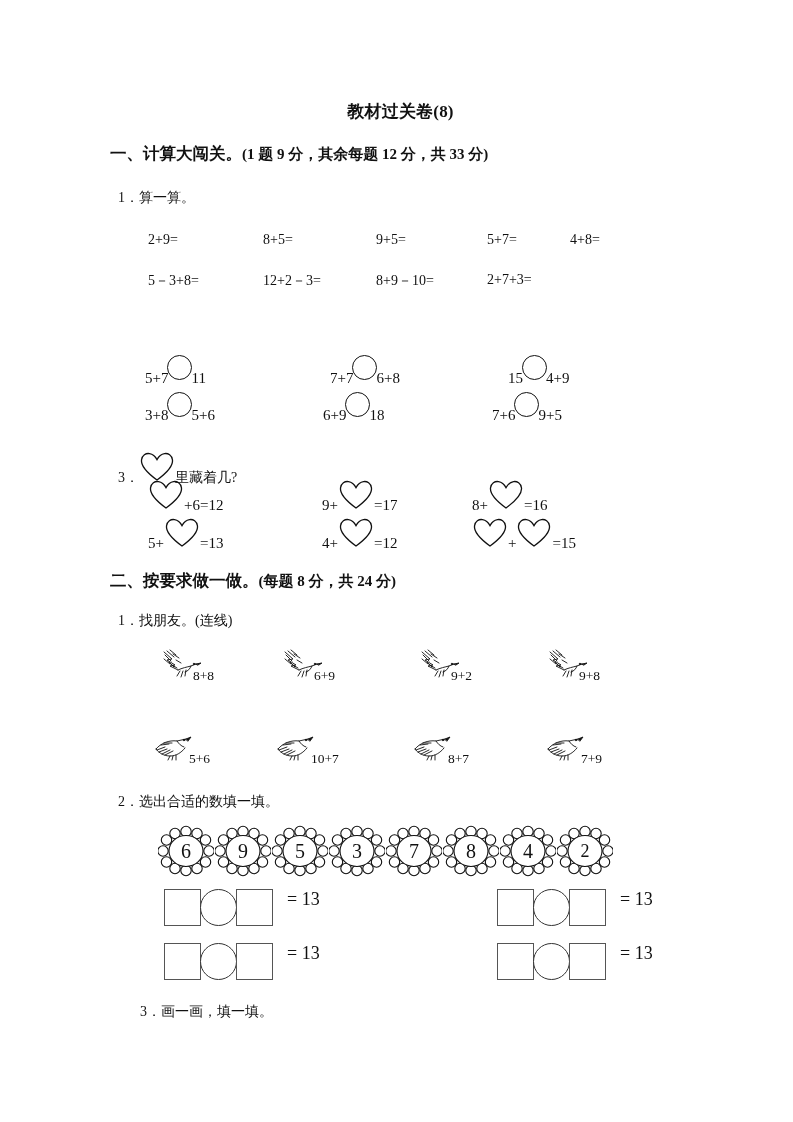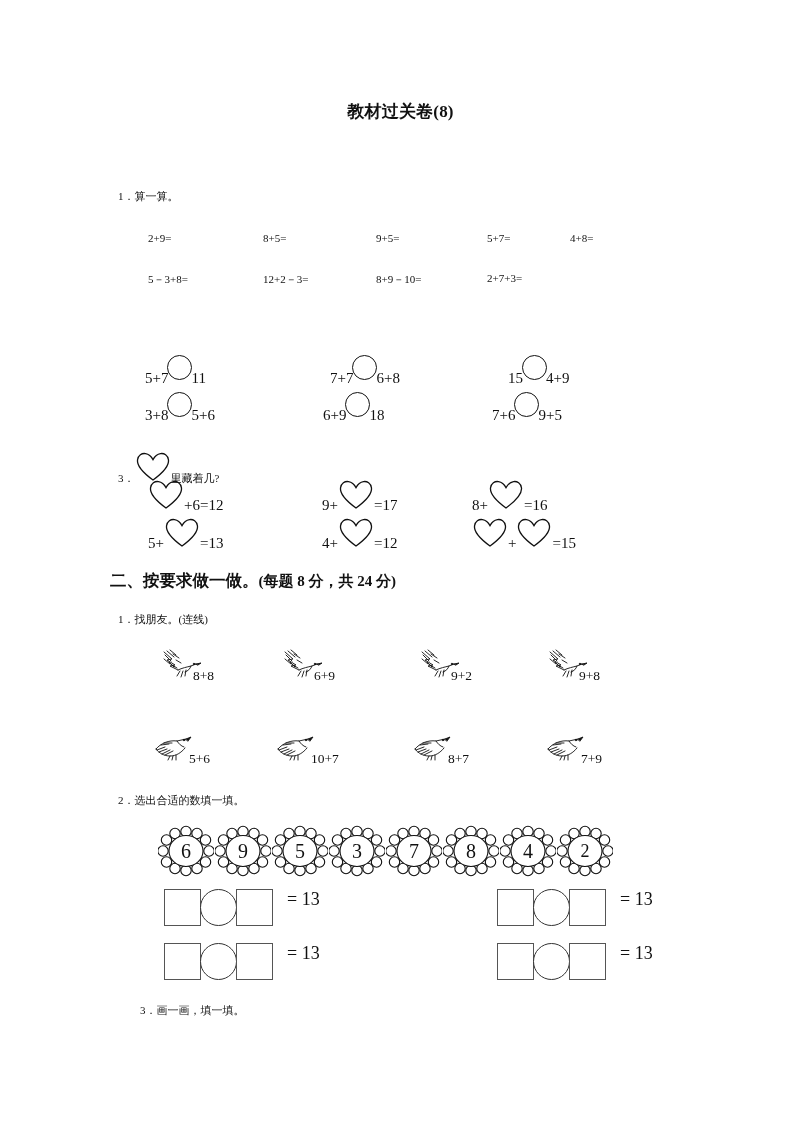--- a/index.html
+++ b/index.html
@@ -34,30 +34,30 @@
   .section-head {
     position: absolute;
     left: 110px;
     font-size: 16.5px;
     font-weight: bold;
     white-space: nowrap;
   }
   .section-head .pts { font-size: 15px; }
   .q-head {
     position: absolute;
-    font-size: 11px;
+    font-size: 14px;
     white-space: nowrap;
   }
   .row-line {
     position: absolute;
     font-size: 15px;
     white-space: nowrap;
   }
   
-  .abs { position: absolute; white-space: nowrap; font-size: 11px; }
+  .abs { position: absolute; white-space: nowrap; font-size: 14px; }
 
   
   .cmp-circle {
     display: inline-block;
     width: 23px;
     height: 23px;
     border: 1.3px solid #111;
     border-radius: 50%;
     vertical-align: -2px;
     margin: 0 -1px;
@@ -140,20 +140,23 @@
     white-space: nowrap;
   }
 </style>
 </head>
 <body>
 
 <div class="page">
 
   <div class="doc-title">教材过关卷(8)</div>
 
+  <div class="section-head" style="top:143px;">
+    <span>一、计算大闯关。</span><span class="pts">(1 题 9 分，其余每题 12 分，共 33 分)</span>
+  </div>
 
   <div class="q-head" style="left:118px; top:189px;">1．算一算。</div>
 
   <div class="abs" style="left:148px; top:232px;">2+9=</div>
   <div class="abs" style="left:263px; top:232px;">8+5=</div>
   <div class="abs" style="left:376px; top:232px;">9+5=</div>
   <div class="abs" style="left:487px; top:232px;">5+7=</div>
   <div class="abs" style="left:570px; top:232px;">4+8=</div>
 
   <div class="abs" style="left:148px; top:272px;">5－3+8=</div>

